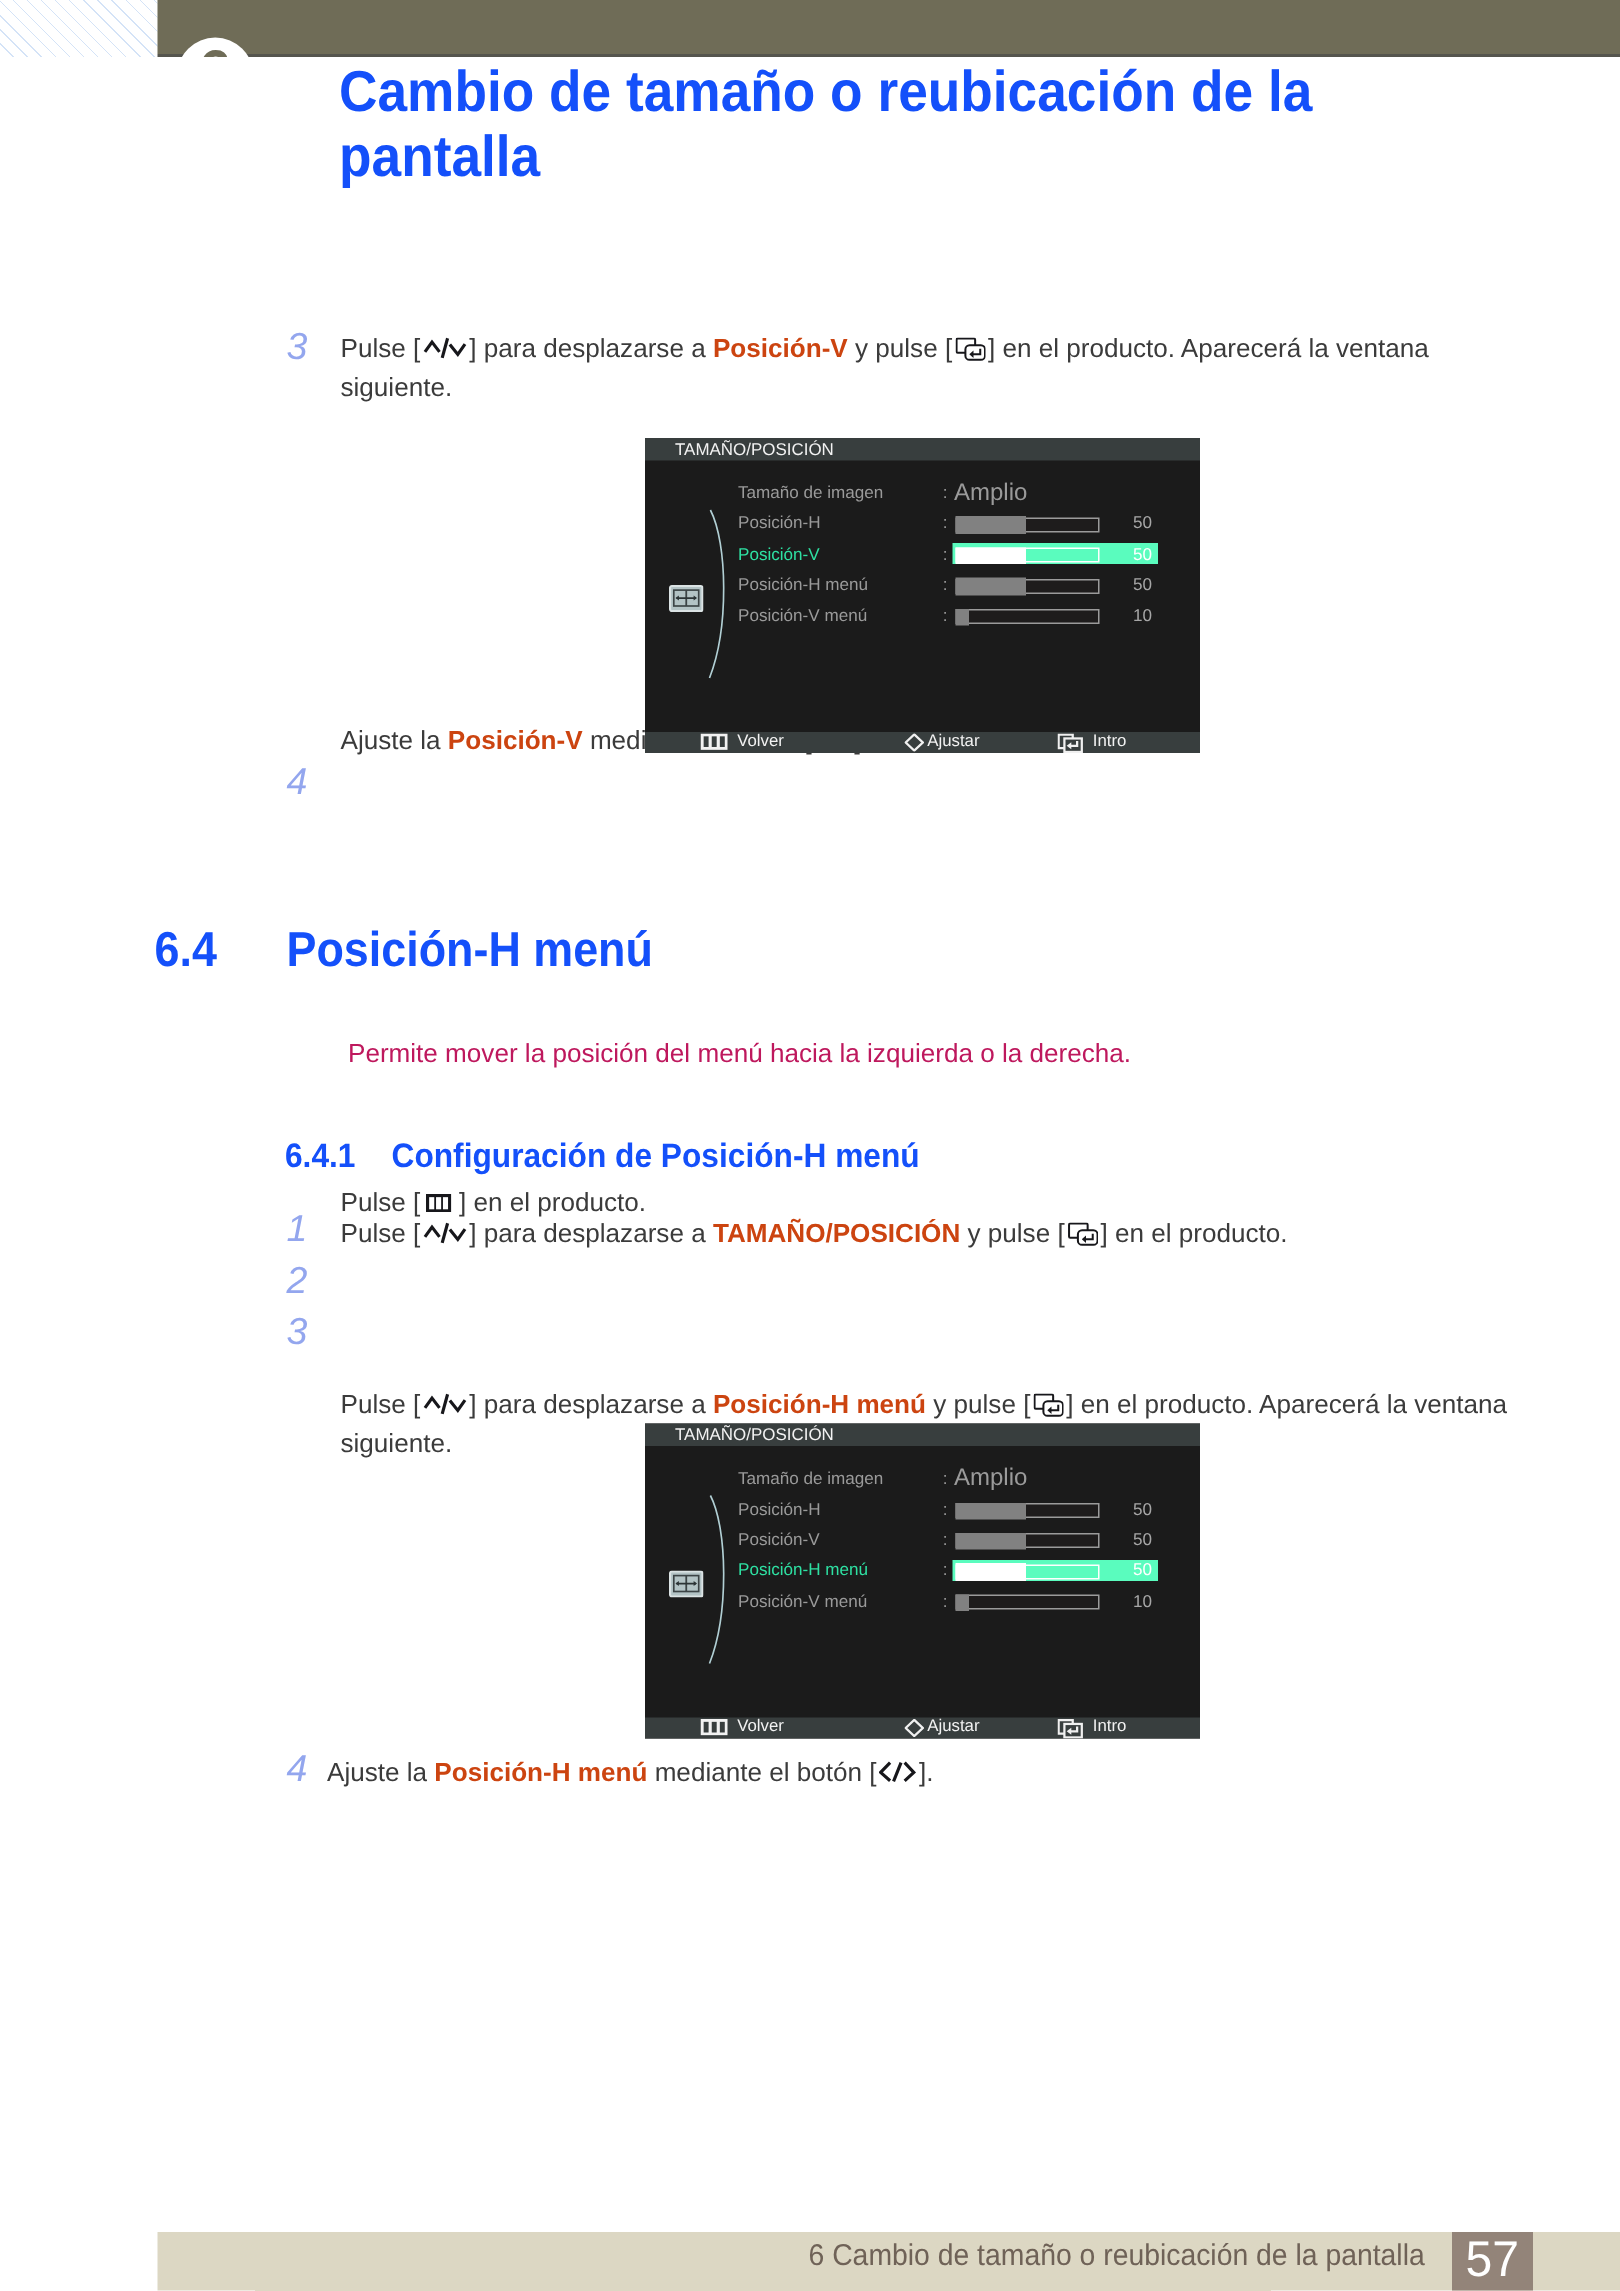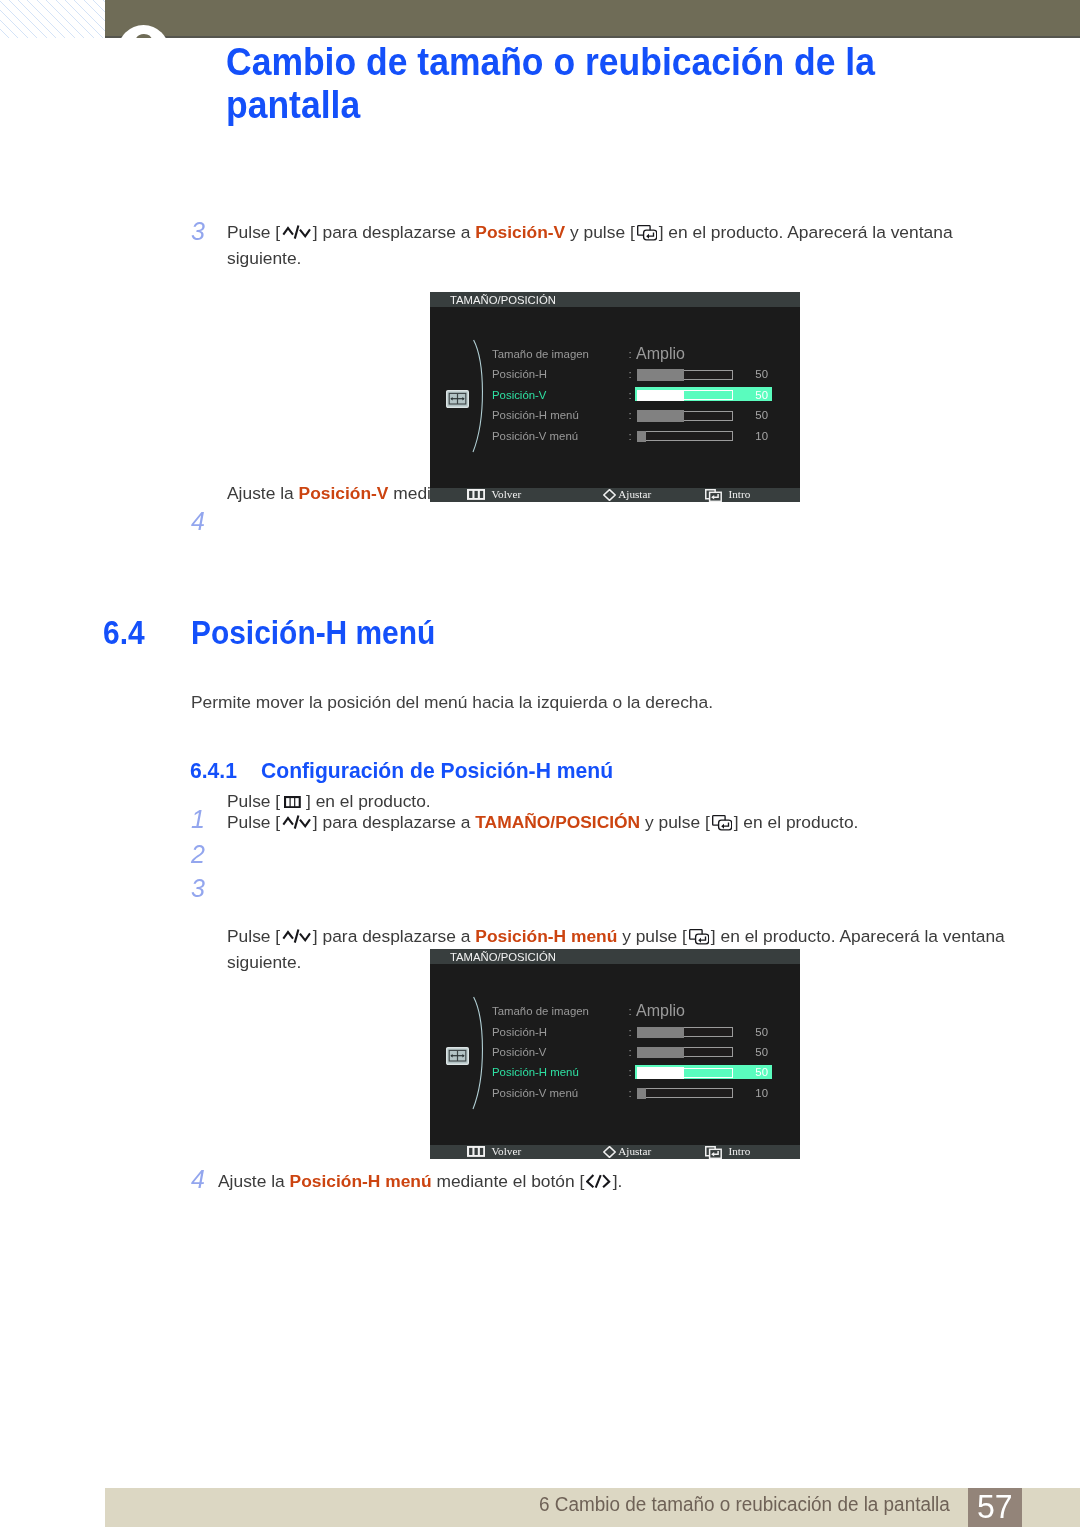--- a/index.html
+++ b/index.html
@@ -27,21 +27,21 @@
     color:#1450fa;font-size:38.5px;font-weight:bold;line-height:43px;
     transform:scaleX(0.922);transform-origin:0 0;}
 
   
   .step{position:absolute;font-size:17.4px;color:#3b3b3b;line-height:26.3px;
     white-space:nowrap;}
   .stepnum{position:absolute;color:#93a6ee;font-style:italic;font-size:25px;
     font-family:"Liberation Sans",sans-serif;line-height:25px;}
   .hl{color:#cc4410;font-weight:bold;}
   .ln{white-space:nowrap;}
-  .para{position:absolute;font-size:17.4px;color:#404040;white-space:nowrap;}
+  .para{position:absolute;font-size:17.4px;color:#be185d;white-space:nowrap;margin-left:41px;}
 
   .h2num{position:absolute;color:#1450fa;font-size:32.7px;font-weight:bold;
     transform:scaleX(0.915);transform-origin:0 0;white-space:nowrap;}
   .h2txt{position:absolute;color:#1450fa;font-size:32.7px;font-weight:bold;
     transform:scaleX(0.915);transform-origin:0 0;white-space:nowrap;}
   .h3num{position:absolute;color:#1450fa;font-size:22.6px;font-weight:bold;
     transform:scaleX(0.935);transform-origin:0 0;white-space:nowrap;}
   .h3txt{position:absolute;color:#1450fa;font-size:22.6px;font-weight:bold;
     transform:scaleX(0.935);transform-origin:0 0;white-space:nowrap;}
 
@@ -49,42 +49,42 @@
   .kico{display:inline-block;position:relative;vertical-align:baseline;}
 
   
   .osd{position:absolute;width:369.5px;height:210px;background:#1b1b1b;box-sizing:border-box;
        font-family:"Liberation Sans",sans-serif;}
   .osd-head{position:absolute;left:0;top:0;width:369.5px;height:14.5px;background:#383e3e;}
   .osd-head span{position:absolute;left:20px;top:0.5px;color:#f2f2f2;font-size:11.3px;
     line-height:14px;}
   .osd-arc{position:absolute;left:42px;top:47px;}
   .osd-icon{position:absolute;left:16px;top:98px;}
-  .osd-rows{position:absolute;left:62px;top:56px;width:306px;}
+  .osd-rows{position:absolute;left:62px;top:31px;width:306px;}
   .osd-row{position:relative;height:20.4px;}
   .osd-label{position:absolute;left:0;top:0;font-size:11.4px;line-height:12px;
     color:#9a9a9a;white-space:nowrap;}
   .osd-colon{position:absolute;left:136.5px;top:0;font-size:11.4px;line-height:12px;color:#9a9a9a;}
   .osd-val{position:absolute;left:144px;top:0;font-size:16px;line-height:12px;color:#9a9a9a;}
   .osd-bar{position:absolute;left:144.5px;top:1.5px;width:96.5px;height:10px;
     border:1px solid #9b9b9b;box-sizing:border-box;background:#1e1c1c;}
   .osd-fill{position:absolute;left:-1px;top:-1.5px;height:11.5px;background:#818181;}
   .osd-num{position:absolute;left:246px;top:0;width:30px;text-align:right;
     font-size:11.4px;line-height:12px;color:#a6a6a6;}
   .osd-row.sel .osd-hlbg{position:absolute;left:142.5px;top:-1.8px;width:137px;height:14.5px;
     background:#5afcbe;}
   .osd-row.sel .osd-label{color:#2ee0a2;}
   .osd-row.sel .osd-bar{border-color:#ffffff;background:#5afcbe;z-index:2;}
   .osd-row.sel .osd-fill{background:#ffffff;}
   .osd-row.sel .osd-num{color:#ffffff;z-index:3;}
   .osd-foot{position:absolute;left:0;bottom:0;width:369.5px;height:14px;background:#383e3e;}
   .osd-foot .fi{position:absolute;top:0;height:14px;color:#f2f2f2;font-size:11.2px;
     white-space:nowrap;}
   .osd-foot .fic{position:absolute;left:0;top:0;}
-  .osd-foot .fl{position:absolute;top:0.2px;line-height:13px;font-family:Liberation Serif, serif;}
+  .osd-foot .fl{position:absolute;top:0.2px;line-height:13px;}
 
   
   .footband{position:absolute;left:105px;top:1488.3px;width:975px;height:45px;background:#dcd7c3;}
   
   .foottext{position:absolute;left:538.5px;top:1493.3px;color:#6f6257;font-size:20px;
     white-space:nowrap;transform:scaleX(0.945);transform-origin:0 0;}
   .pagebox{position:absolute;left:967.6px;top:1488.3px;width:54.6px;height:45px;background:#938479;}
   .pagenum{position:absolute;left:976.5px;top:1489.5px;color:#fff;
     font-size:33.4px;line-height:33.4px;white-space:nowrap;
     transform:scaleX(0.96);transform-origin:0 0;}

